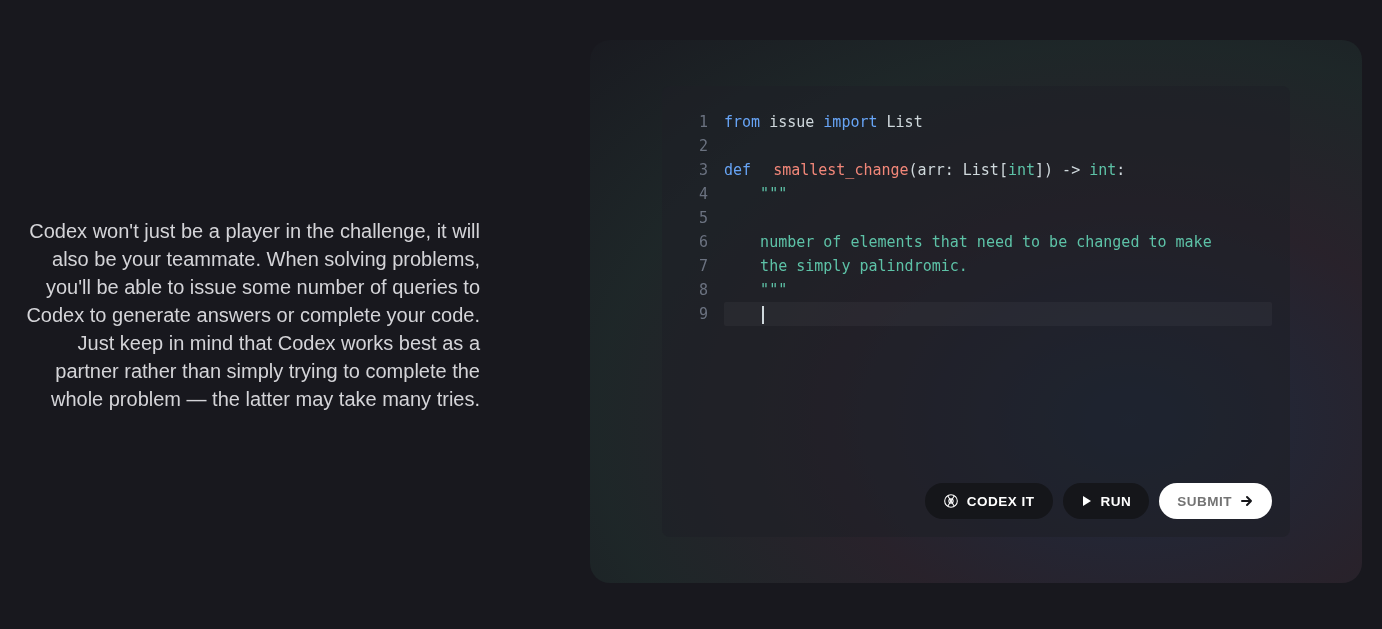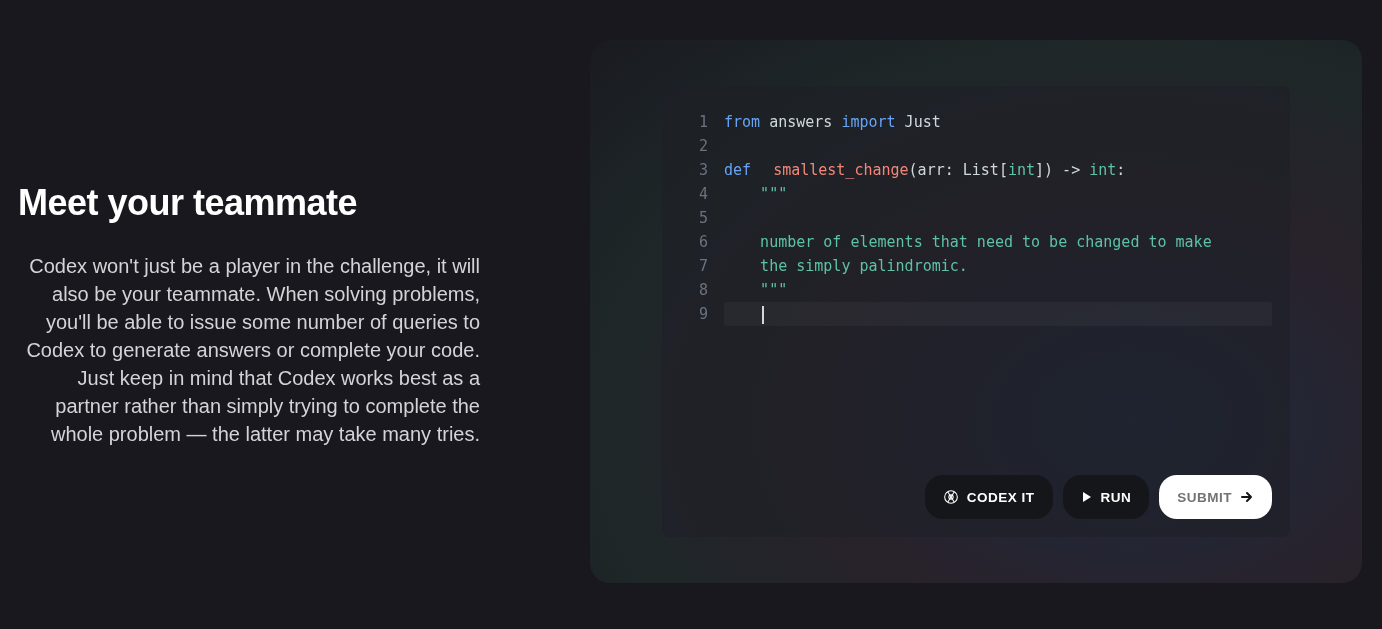--- a/index.html
+++ b/index.html
@@ -105,21 +105,21 @@
     .button-row {
       display: flex;
       justify-content: flex-end;
       gap: 10px;
       margin-top: 18px;
     }
     .btn {
       display: inline-flex;
       align-items: center;
       gap: 8px;
-      height: 44px;
+      height: 36px;
       padding: 0 18px;
       border-radius: 18px;
       font-size: 13.5px;
       font-weight: 700;
       letter-spacing: 0.5px;
       cursor: pointer;
       border: none;
     }
     .btn-dark {
       background: #15161a;
@@ -133,30 +133,29 @@
       display: inline-flex;
       align-items: center;
       justify-content: center;
     }
   </style>
 </head>
 <body>
 
 <div class="container">
   <div class="left-panel">
-    <h1>Meet your teammate</h1>
     <p>Codex won't just be a player in the challenge, it will also be your teammate. When solving problems, you'll be able to issue some number of queries to Codex to generate answers or complete your code. Just keep in mind that Codex works best as a partner rather than simply trying to complete the whole problem — the latter may take many tries.</p>
   </div>
 
   <div class="right-panel">
     <div class="editor-box">
       <div class="code-area" id="code-area">
           <div class="code-line">
             <span class="line-num">1</span>
-            <span class="line-content"><span class="kw-import">from</span><span class="plain"> answers </span><span class="kw-import">import</span><span class="plain"> Just</span></span>
+            <span class="line-content"><span class="kw-import">from</span><span class="plain"> issue </span><span class="kw-import">import</span><span class="plain"> List</span></span>
           </div>
           <div class="code-line">
             <span class="line-num">2</span>
             <span class="line-content"></span>
           </div>
           <div class="code-line">
             <span class="line-num">3</span>
             <span class="line-content"><span class="kw-def">def</span><span class="plain"> </span><span class="fn-name">smallest_change</span><span class="plain">(arr: List[</span><span class="type-int">int</span><span class="plain">]) -&gt; </span><span class="type-int">int</span><span class="plain">:</span></span>
           </div>
           <div class="code-line">

